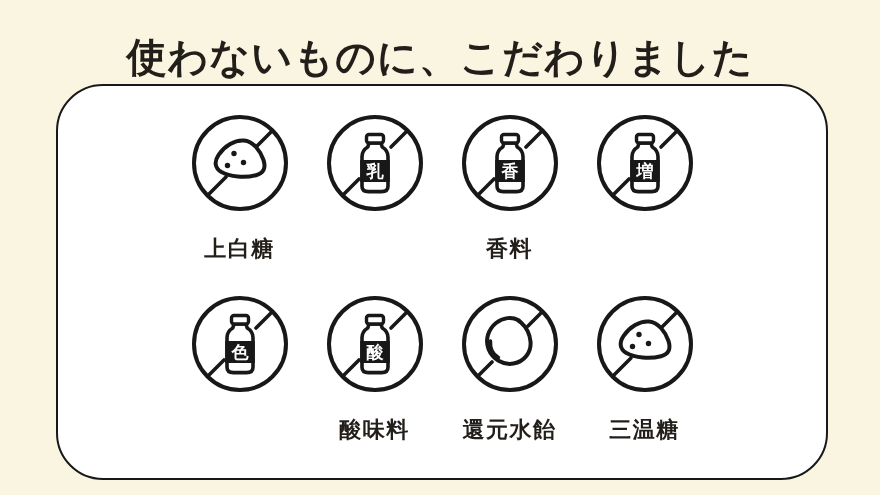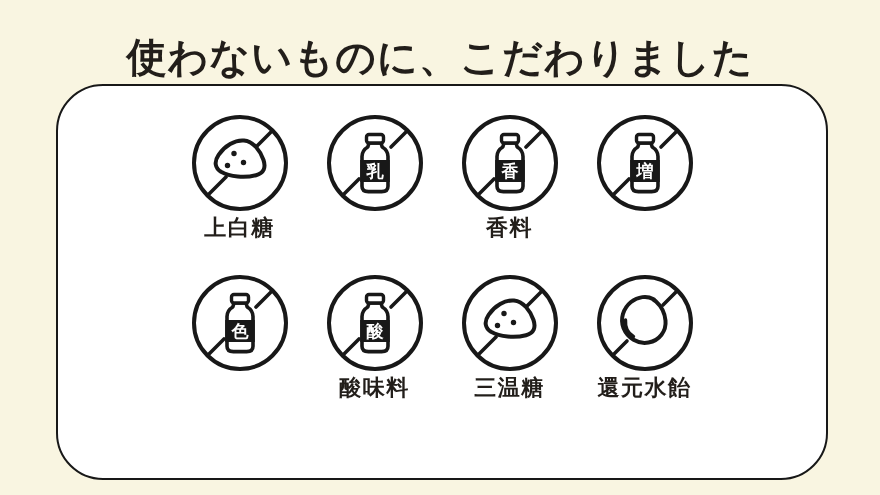--- a/index.html
+++ b/index.html
@@ -43,20 +43,21 @@
     row-gap: 30px;
   }
   .cell {
     width: 125px;
     display: flex;
     flex-direction: column;
     align-items: center;
   }
   .icon { width: 100px; height: 100px; display: block; }
   .label {
+    margin-top: 21px;
     height: 30px;
     line-height: 30px;
     font-size: 22px;
     font-weight: 700;
     color: #221e1a;
     letter-spacing: 1.5px;
     white-space: nowrap;
   }
   .badge-char {
     font-family: "DejaVu Sans", "Liberation Sans", sans-serif;
@@ -136,33 +137,33 @@
         <rect x="41.5" y="21.5" width="17" height="8.5" rx="2.5" fill="#ffffff" stroke="#181818" stroke-width="3.4"></rect>
         <rect x="35.2" y="47" width="29.6" height="22" fill="#181818"></rect>
         <text class="badge-char" x="50" y="63.5" text-anchor="middle" font-size="17" fill="#ffffff">酸</text>
       </svg>
       <div class="label">酸味料</div>
     </div>
 
     <div class="cell">
       <svg class="icon" viewBox="0 0 100 100">
         <circle cx="50" cy="50" r="46" fill="none" stroke="#181818" stroke-width="4"></circle>
+        <path d="M68 32 L81.5 18.5 M18.5 81.5 L32 68" fill="none" stroke="#181818" stroke-width="3.6" stroke-linecap="round"></path>
+        <path d="M58 26 C 52 22.5 43 23.5 36 29 C 28 35.5 25 46 28.5 55 C 32.5 65 43 71.5 53.5 69.5 C 64.5 67.5 71.5 58 70.5 47.5 C 69.8 40 65.5 32.5 61 28.5 C 59.2 26.9 57.6 26.6 58 26 Z" fill="#ffffff" stroke="#181818" stroke-width="4" stroke-linejoin="miter"></path>
+        <path d="M30.5 47 C 30 54.5 33 60.5 38.5 63.5" fill="none" stroke="#181818" stroke-width="3.4" stroke-linecap="round"></path>
+      </svg>
+      <div class="label">還元水飴</div>
+    </div>
+
+    <div class="cell">
+      <svg class="icon" viewBox="0 0 100 100">
+        <circle cx="50" cy="50" r="46" fill="none" stroke="#181818" stroke-width="4"></circle>
         <path d="M64 36 L82.5 17.5 M17.5 82.5 L36 64" fill="none" stroke="#181818" stroke-width="3.6" stroke-linecap="round"></path>
         <path d="M54 27.5 C 63.5 28.5 70.5 38 73.5 47 C 76 54.5 74 60 66 62.2 C 55 65.2 40 64 31 58.8 C 25 55 23.8 48.8 28.6 41.8 C 34.6 33 45 26.6 54 27.5 Z" fill="#ffffff" stroke="#181818" stroke-width="4" stroke-linejoin="round"></path>
         <circle cx="44" cy="40.5" r="2.7" fill="#181818"></circle>
         <circle cx="53.5" cy="49.5" r="2.7" fill="#181818"></circle>
         <circle cx="37.5" cy="52.5" r="2.7" fill="#181818"></circle>
       </svg>
       <div class="label">三温糖</div>
     </div>
 
-    <div class="cell">
-      <svg class="icon" viewBox="0 0 100 100">
-        <circle cx="50" cy="50" r="46" fill="none" stroke="#181818" stroke-width="4"></circle>
-        <path d="M68 32 L81.5 18.5 M18.5 81.5 L32 68" fill="none" stroke="#181818" stroke-width="3.6" stroke-linecap="round"></path>
-        <path d="M58 26 C 52 22.5 43 23.5 36 29 C 28 35.5 25 46 28.5 55 C 32.5 65 43 71.5 53.5 69.5 C 64.5 67.5 71.5 58 70.5 47.5 C 69.8 40 65.5 32.5 61 28.5 C 59.2 26.9 57.6 26.6 58 26 Z" fill="#ffffff" stroke="#181818" stroke-width="4" stroke-linejoin="miter"></path>
-        <path d="M30.5 47 C 30 54.5 33 60.5 38.5 63.5" fill="none" stroke="#181818" stroke-width="3.4" stroke-linecap="round"></path>
-      </svg>
-      <div class="label">還元水飴</div>
-    </div>
-
   </div>
 </div>
 
 </body></html>

